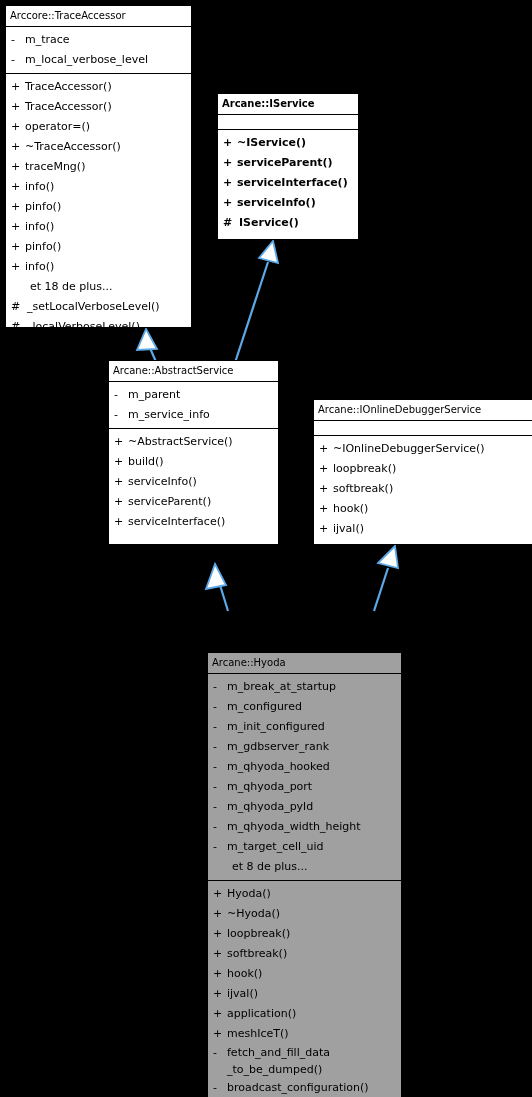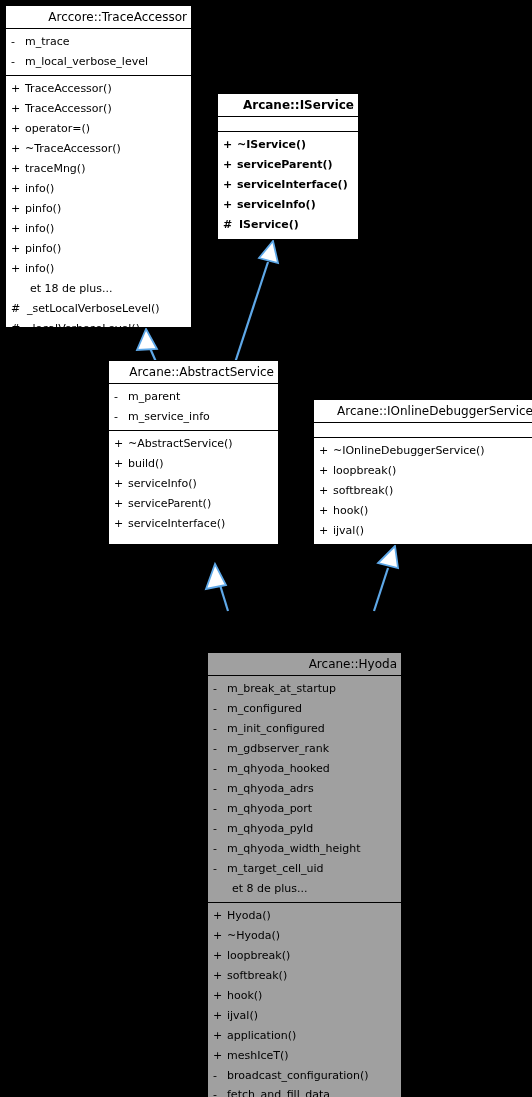--- a/index.html
+++ b/index.html
@@ -33,23 +33,23 @@
     box-sizing: border-box;
     border: 1px solid #000000;
     background: #ffffff;
     color: #000000;
     font-size: 11.5px;
     line-height: 1;
     overflow: hidden;
   }
   .umlbox.gray { background: #a0a0a0; margin-top: 40px; }
   .cls-title {
-    text-align: right;
+    text-align: left;
     padding: 5px 4px 5px 4px;
-    font-size: 12px;
+    font-size: 10px;
     white-space: nowrap;
   }
   .sep {
     height: 1px;
     background: #000000;
     font-size: 0;
     line-height: 0;
   }
   .compartment {
     padding: 3px 0 3px 0;
@@ -190,37 +190,36 @@
 
   <div class="umlbox gray" id="box-hyoda" style="left:207px; top:612px; width:195px; height:478px;">
     <div class="cls-title">Arcane::Hyoda</div>
     <div class="sep"></div>
     <div class="compartment">
         <div class="member"><span class="vis">-</span><span class="mlabel">m_break_at_startup</span></div>
         <div class="member"><span class="vis">-</span><span class="mlabel">m_configured</span></div>
         <div class="member"><span class="vis">-</span><span class="mlabel">m_init_configured</span></div>
         <div class="member"><span class="vis">-</span><span class="mlabel">m_gdbserver_rank</span></div>
         <div class="member"><span class="vis">-</span><span class="mlabel">m_qhyoda_hooked</span></div>
-        <div class="member"><span class="vis">-</span><span class="mlabel">m_qhyoda_adrs</span></div>
         <div class="member"><span class="vis">-</span><span class="mlabel">m_qhyoda_port</span></div>
         <div class="member"><span class="vis">-</span><span class="mlabel">m_qhyoda_pyld</span></div>
         <div class="member"><span class="vis">-</span><span class="mlabel">m_qhyoda_width_height</span></div>
         <div class="member"><span class="vis">-</span><span class="mlabel">m_target_cell_uid</span></div>
         <div class="member noVis"><span class="mlabel">et 8 de plus...</span></div>
       </div>
     <div class="sep"></div>
     <div class="compartment">
         <div class="member"><span class="vis">+</span><span class="mlabel">Hyoda()</span></div>
         <div class="member"><span class="vis">+</span><span class="mlabel">~Hyoda()</span></div>
         <div class="member"><span class="vis">+</span><span class="mlabel">loopbreak()</span></div>
         <div class="member"><span class="vis">+</span><span class="mlabel">softbreak()</span></div>
         <div class="member"><span class="vis">+</span><span class="mlabel">hook()</span></div>
         <div class="member"><span class="vis">+</span><span class="mlabel">ijval()</span></div>
         <div class="member"><span class="vis">+</span><span class="mlabel">application()</span></div>
         <div class="member"><span class="vis">+</span><span class="mlabel">meshIceT()</span></div>
-        <div class="member"><span class="vis">-</span><span class="mlabel">broadcast_configuration()</span></div>
         <div class="member two-line"><span class="vis">-</span><span class="mlabel">fetch_and_fill_data
 _to_be_dumped()</span></div>
+        <div class="member"><span class="vis">-</span><span class="mlabel">broadcast_configuration()</span></div>
         <div class="member"><span class="vis">-</span><span class="mlabel">targetCellIdToLocalId()</span></div>
       </div>
   </div>
 
 </div>
 
 </body></html>

